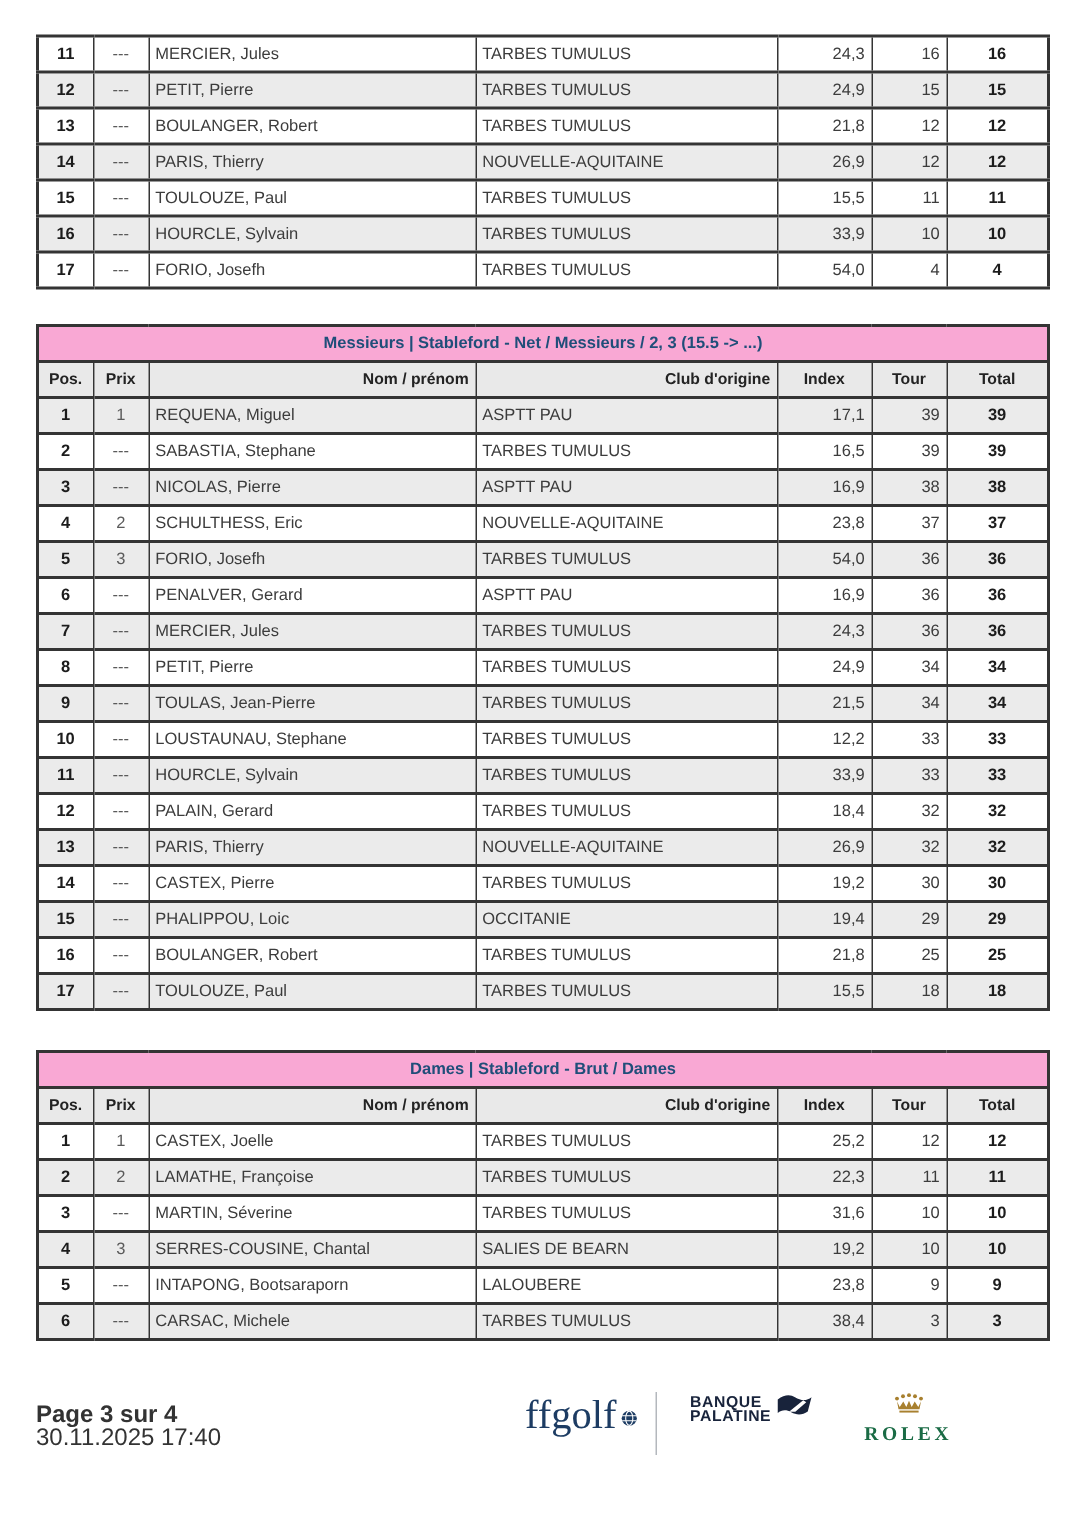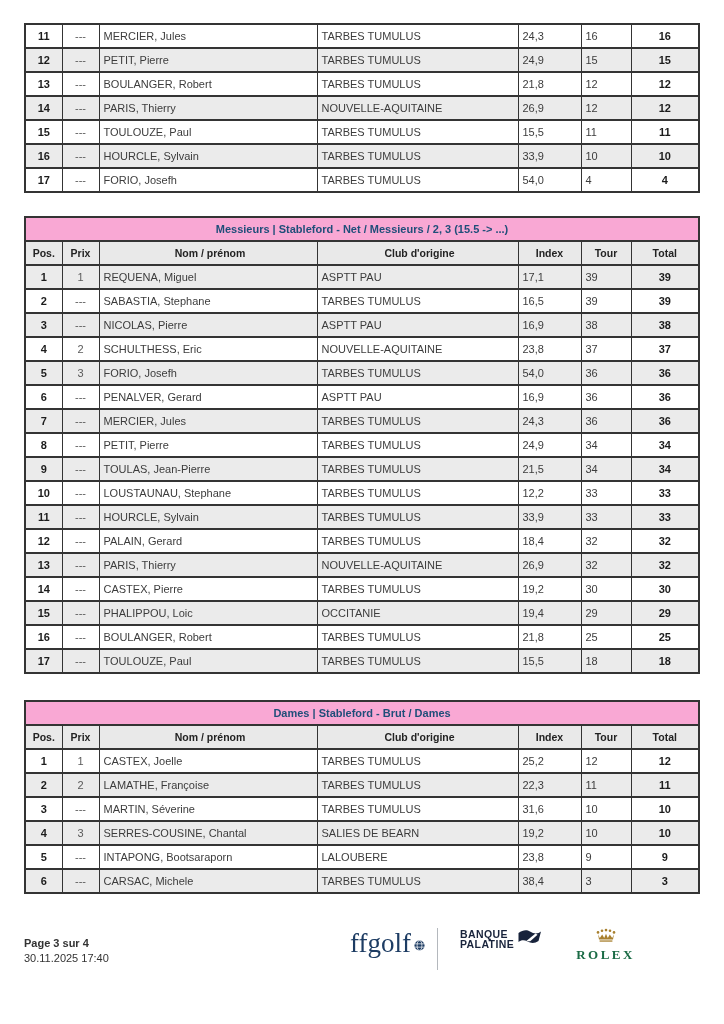--- a/index.html
+++ b/index.html
@@ -39,34 +39,34 @@
     height: 27px;
     line-height: 27px;
   }
   table.results th {
     background: #e9e9e9;
     font-weight: bold;
     color: #232323;
     font-size: 10.5px;
     text-align: center;
   }
-  table.results th.c2, table.results th.c3 { text-align: center; padding-left: 8px; }
+  table.results th.c2, table.results th.c3 { text-align: right; padding-left: 8px; }
   tr.shaded td { background: #ebebeb; }
   td.c0 { font-weight: bold; color: #1c1c1c; text-align: center; }
   td.c1 { text-align: center; color: #5a5a5a; }
   td.c2, td.c3 { text-align: left; padding-left: 8px; color: #3c3c3c; }
-  td.c4, td.c5 { text-align: left; color: #3c3c3c; }
+  td.c4, td.c5 { text-align: right; color: #3c3c3c; }
   td.c6 { text-align: center; font-weight: bold; color: #1c1c1c; }
 
   .gap-a { margin-top: 0; }
   .gap-b { margin-top: 23px; }
   .gap-c { margin-top: 26px; }
 
   .footer { position: relative; margin-top: 42px; height: 70px; }
-  .footer-left { font-size: 11px; color: #333333; line-height: 15px; }
+  .footer-left { font-size: 16px; color: #333333; line-height: 15px; }
   .footer-left .bold { font-weight: bold; }
 
   .footer-logos {
     position: absolute; left: 326px; top: -8px;
     display: flex; align-items: flex-start;
   }
   .logo-ffgolf {
     position: relative;
     font-family: "Liberation Serif", serif;
     font-size: 27px; color: #1d3c63;

